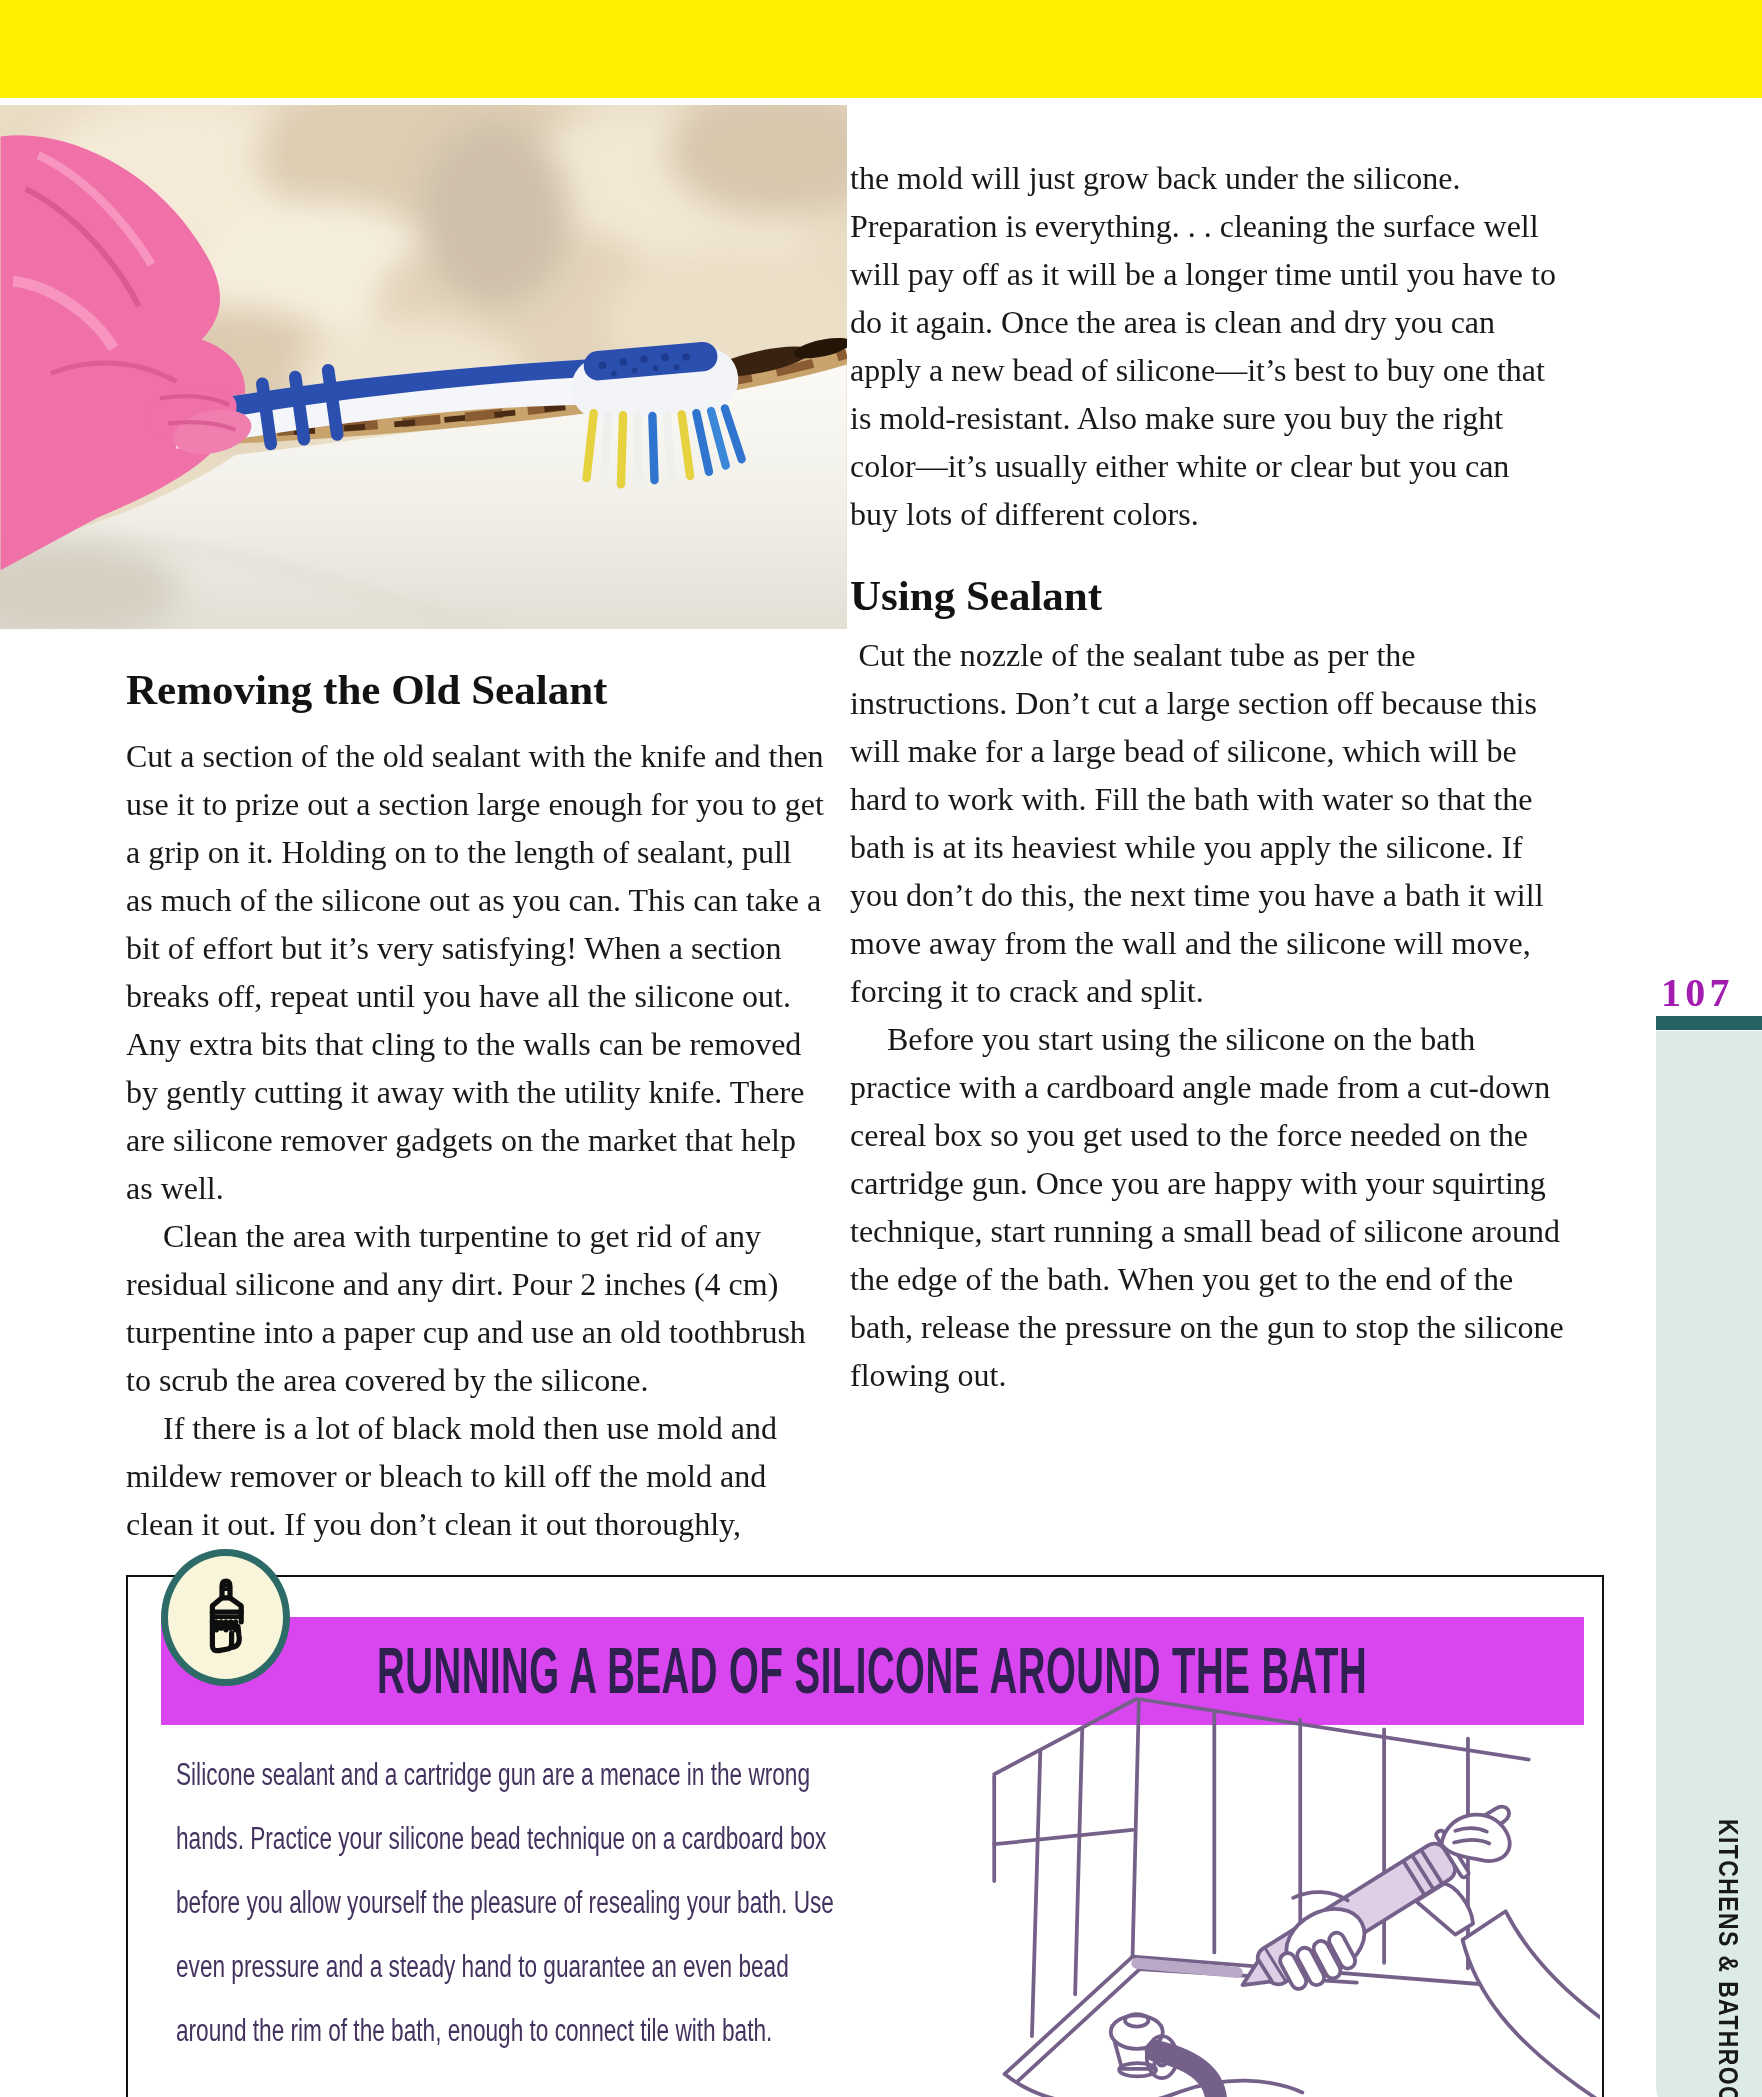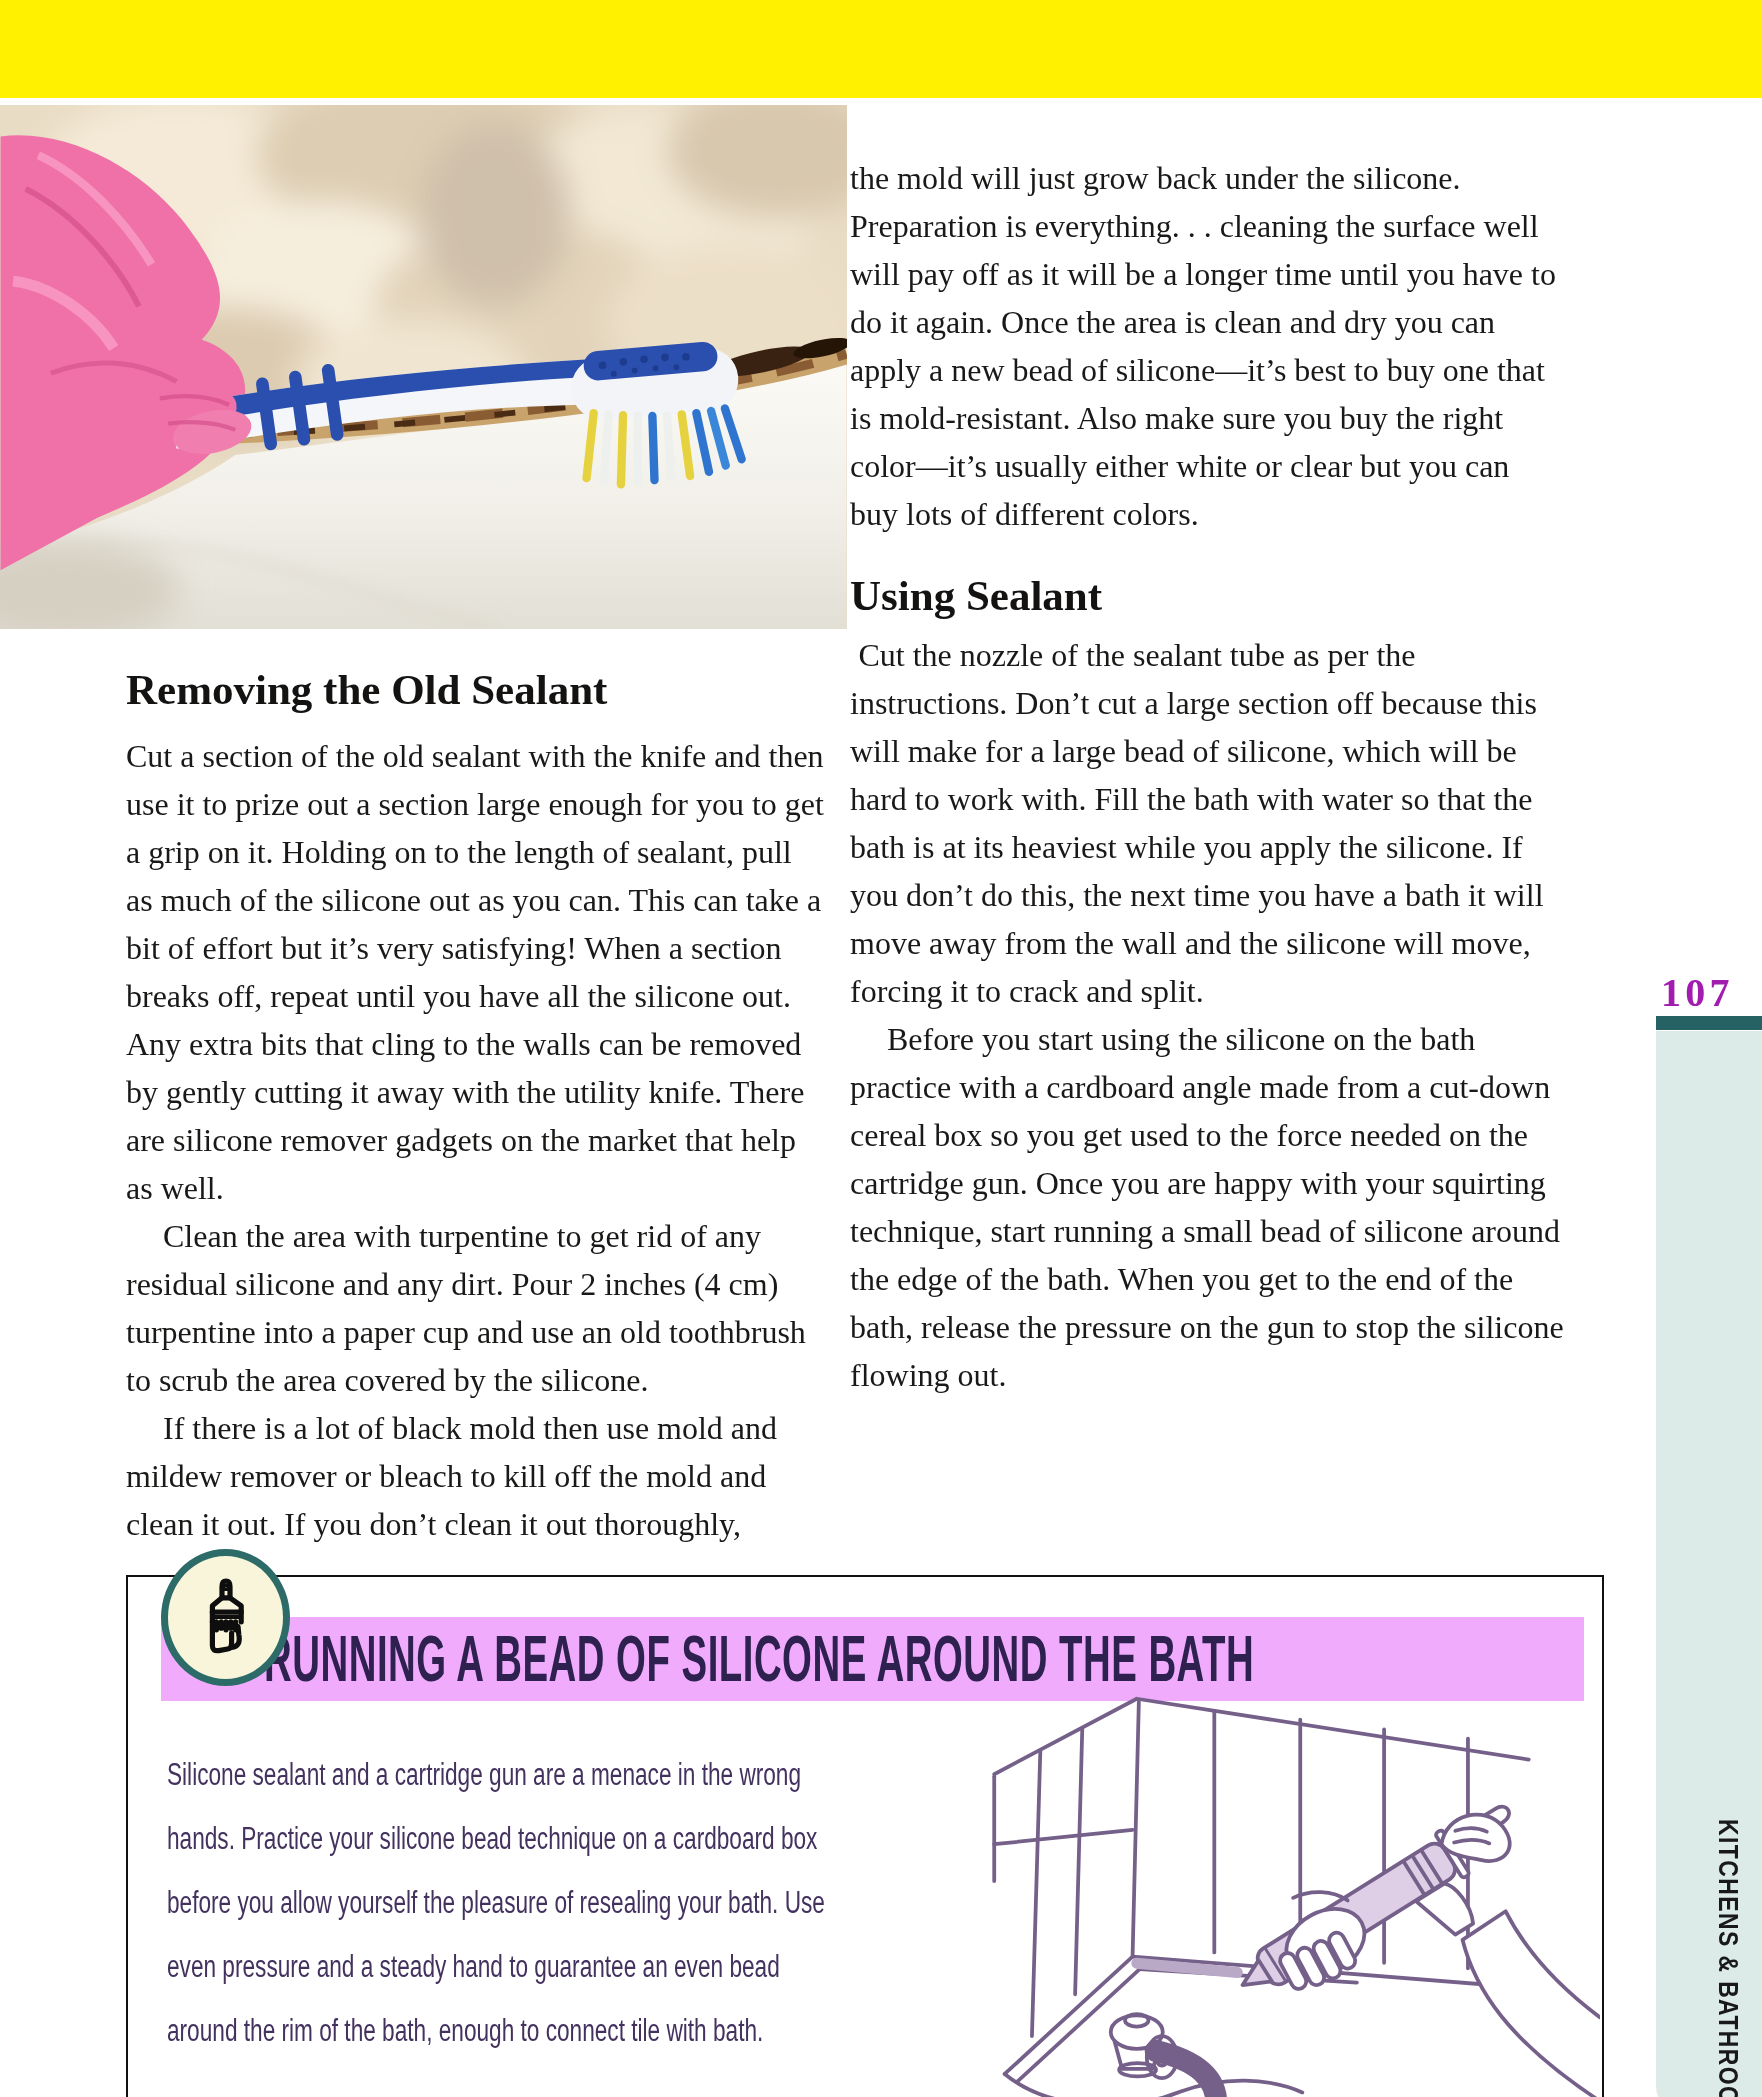--- a/index.html
+++ b/index.html
@@ -34,27 +34,27 @@
     left:1677px;top:1795px;height:268px;width:67px;
     writing-mode:vertical-rl;text-orientation:mixed;
     font-family:"Liberation Sans","DejaVu Sans",sans-serif;font-weight:bold;
     font-size:28px;letter-spacing:1.7px;color:#191919;
     transform:scaleY(0.82);transform-origin:center center;
     white-space:nowrap;
   }
 
   
   .callout{left:126px;top:1575px;width:1478px;height:548px;border:2.9px solid #101010;background:#ffffff;box-sizing:border-box;}
-  .callout-title-bar{left:33px;top:40px;width:1423px;height:84px;background:#f0abfc;display:flex;align-items:center;justify-content:flex-end;}
+  .callout-title-bar{left:33px;top:40px;width:1423px;height:108px;background:#d946ef;display:flex;align-items:center;justify-content:center;}
   .callout-title{
     font-family:"Liberation Sans","DejaVu Sans",sans-serif;font-weight:bold;
     font-size:64px;color:#2e2150;letter-spacing:0.8px;white-space:nowrap;
     transform:scaleX(0.60);transform-origin:center center;
   }
-  .callout-body-clip{left:39px;top:166px;width:688px;height:352px;overflow:visible;}
+  .callout-body-clip{left:48px;top:166px;width:688px;height:352px;overflow:visible;}
   .callout-body{
     width:940px;font-family:"Liberation Sans","DejaVu Sans",sans-serif;
     font-size:31px;line-height:64px;color:#43315e;
     transform:scaleX(0.73);transform-origin:top left;
   }
   .icon-circle{
     left:33px;top:-28.5px;width:129px;height:137px;border-radius:50%;
     background:#f8f5da;border:7.1px solid #2d6b68;box-sizing:border-box;
     display:flex;align-items:center;justify-content:center;
   }

